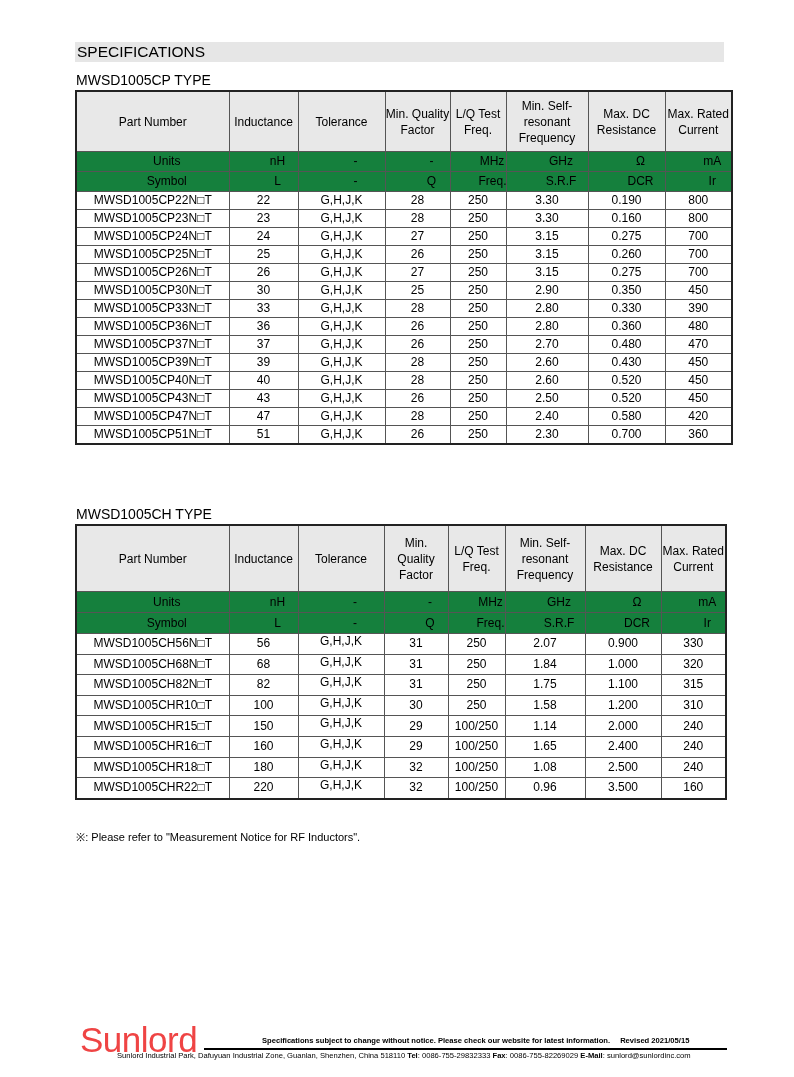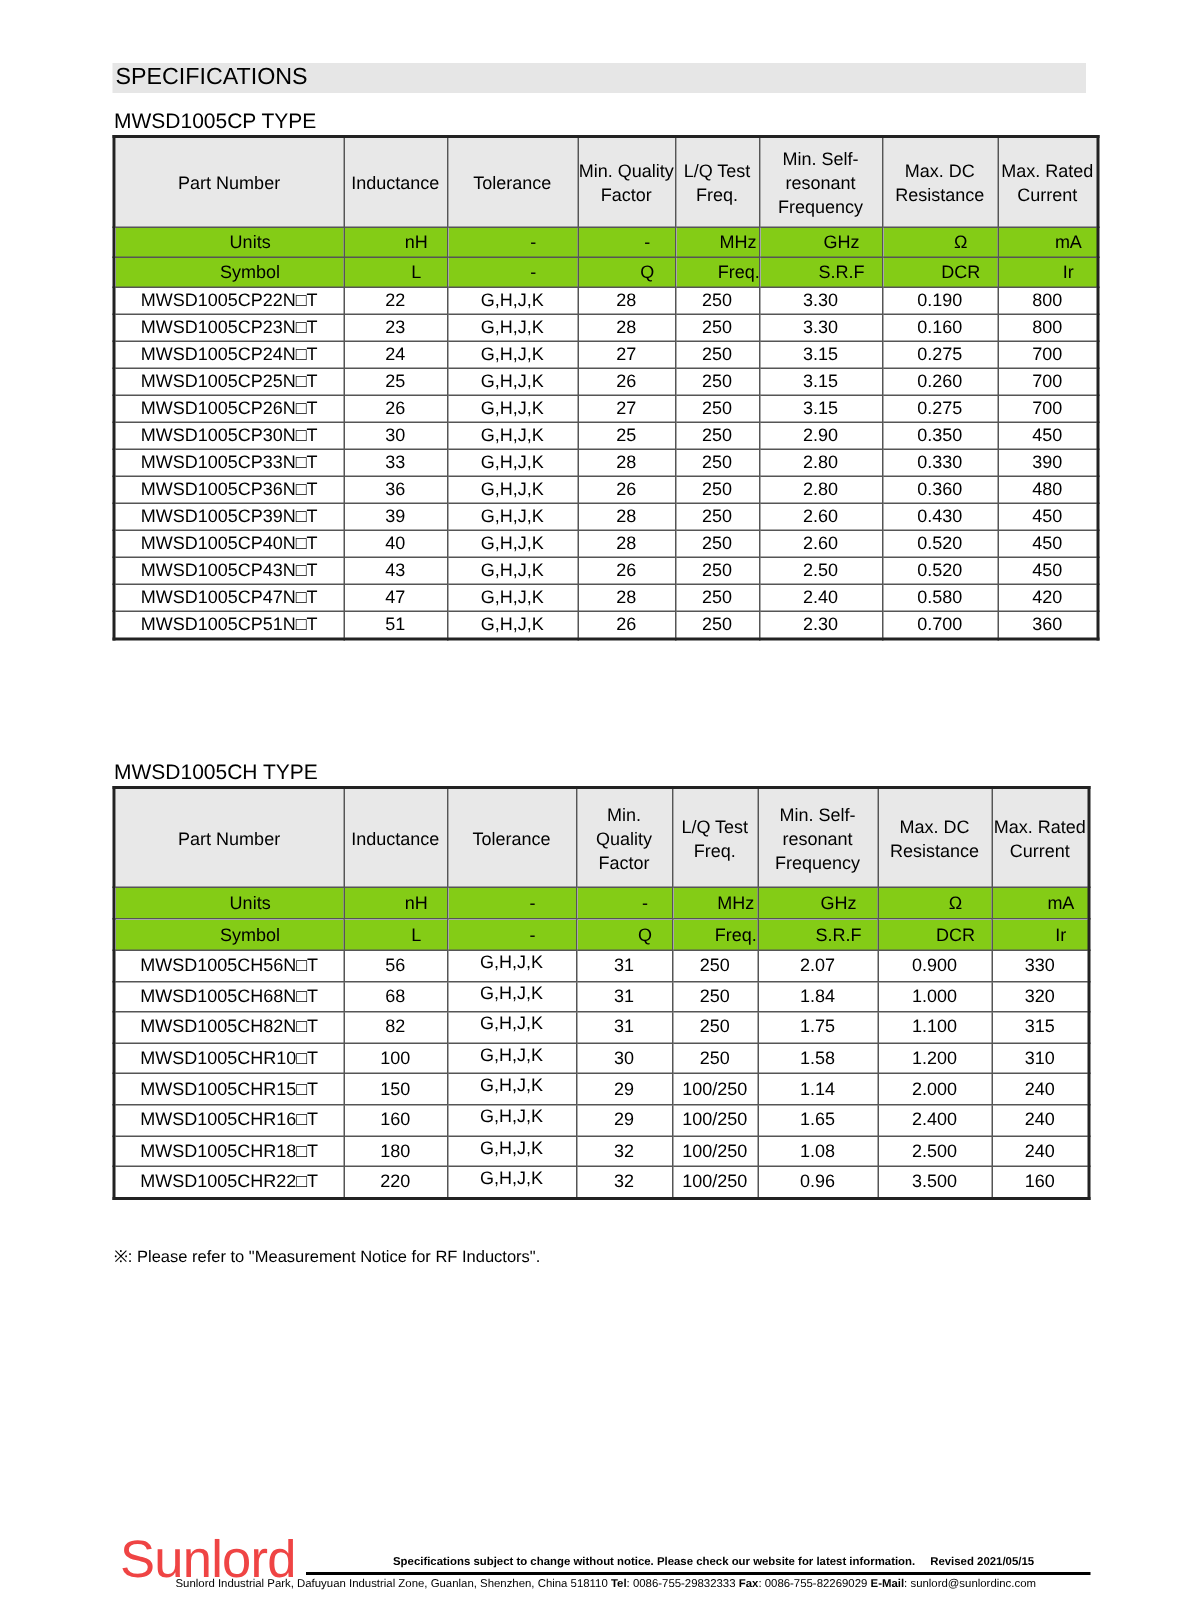--- a/index.html
+++ b/index.html
@@ -21,21 +21,21 @@
   table.spec {
     position: absolute; left: 75px; border-collapse: collapse;
     border: 2px solid #222; table-layout: fixed;
     font-size: 12px;
   }
   table.spec td {
     border: 1px solid #555; text-align: center; padding: 0;
     line-height: 15px; overflow: hidden; white-space: nowrap;
   }
   table.spec tr.hdr td { background: #e8e8e8; height: 59px; white-space: normal; line-height: 16px; }
-  table.spec tr.sub td { background: #84cc16; height: 19px; padding-left: 28px; }
+  table.spec tr.sub td { background: #15803d; height: 19px; padding-left: 28px; }
   table.spec tr.row td { height: 17px; background: #fff; }
   table.spec tr.hdr td:last-child,
   table.spec tr.sub td:last-child { }
   #ch-table tr.hdr td { height: 65px; }
   #ch-table tr.sub td { height: 20px; }
   #ch-table tr.row td { height: 19.6px; }
   #ch-table td.tol { vertical-align: top; line-height: 14px; }
   .note {
     position: absolute; left: 76px; top: 829px; font-size: 11px;
   }
@@ -180,20 +180,30 @@
         <td>MWSD1005CP36N□T</td>
         <td>36</td>
         <td class="tol">G,H,J,K</td>
         <td>26</td>
         <td>250</td>
         <td>2.80</td>
         <td>0.360</td>
         <td>480</td>
       </tr>
       <tr class="row">
+        <td>MWSD1005CP37N□T</td>
+        <td>37</td>
+        <td class="tol">G,H,J,K</td>
+        <td>26</td>
+        <td>250</td>
+        <td>2.70</td>
+        <td>0.480</td>
+        <td>470</td>
+      </tr>
+      <tr class="row">
         <td>MWSD1005CP39N□T</td>
         <td>39</td>
         <td class="tol">G,H,J,K</td>
         <td>28</td>
         <td>250</td>
         <td>2.60</td>
         <td>0.430</td>
         <td>450</td>
       </tr>
       <tr class="row">

